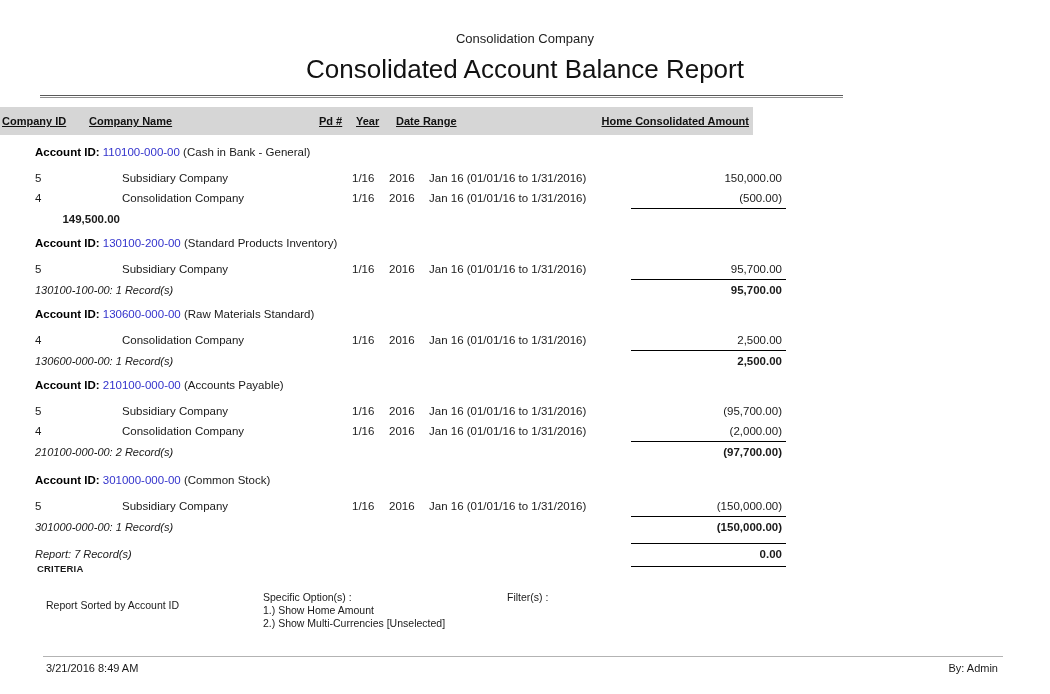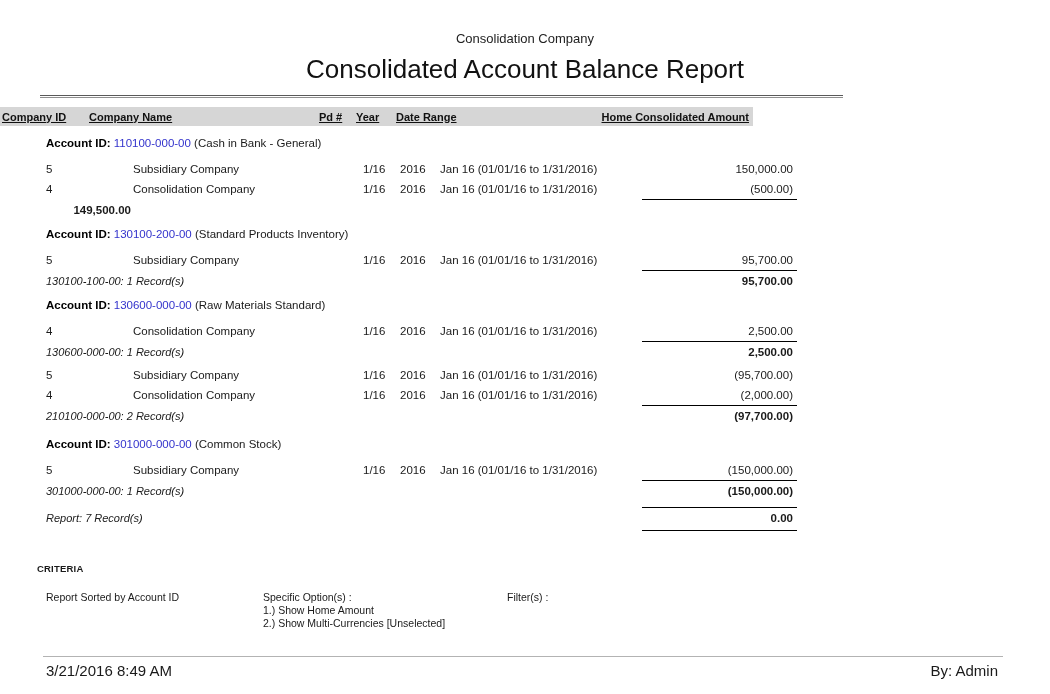--- a/index.html
+++ b/index.html
@@ -13,48 +13,48 @@
   .page{position:relative;width:1050px;height:694px;background:#fff;overflow:hidden;}
 
   
   .report-header{padding-top:30px;text-align:center;}
   .company-name{font-size:13px;line-height:17px;color:#222;}
   .report-title{font-size:26px;line-height:33px;margin-top:6px;font-weight:500;color:#111;}
   .double-rule{margin:9px 0 0 40px;width:803px;height:3px;
     border-top:1px solid #5a5a5a;border-bottom:1px solid #8f8f8f;}
 
   
-  .table{margin-left:44px;width:753px;font-size:11.5px;}
+  .table{margin-left:33px;width:753px;font-size:11.5px;}
   .grid{display:grid;grid-template-columns:87px 230px 37px 40px 200px 155px;align-items:center;}
-  .col-head-band{background:var(--header-band);height:19px;padding-left:2px;margin-top:9px;width:753px;}
+  .col-head-band{background:var(--header-band);height:28px;padding-left:2px;margin-top:9px;width:753px;}
   .col-head{font-weight:bold;font-size:11px;text-decoration:underline;color:#111;white-space:nowrap;}
   .amount-col{text-align:right;padding-right:2px;}
 
   .account-line{margin-top:11px;height:16px;padding-left:2px;font-size:11.5px;white-space:nowrap;}
   .account-line .lbl{font-weight:bold;color:#000;}
   .account-line .acct{color:var(--account-link);}
   .rows{margin-top:6px;padding-left:2px;}
   .row{height:20px;}
   .cell{white-space:nowrap;overflow:hidden;}
   .total-rule{margin-left:598px;width:155px;border-top:1px solid #000;height:0;}
   .total-row{height:17px;padding-left:2px;padding-top:2px;}
   .total-label{font-style:italic;font-size:11px;}
   .total-amount{font-weight:bold;}
   .report-total{margin-top:9px;}
 
   
   .criteria{position:absolute;top:563px;left:0;width:1050px;font-size:10.5px;}
   .criteria-heading{position:absolute;left:37px;top:0;font-size:9.5px;font-weight:bold;letter-spacing:.2px;}
-  .criteria-sorted{position:absolute;left:46px;top:28px;}
+  .criteria-sorted{position:absolute;left:46px;top:36px;}
   .criteria-specific{position:absolute;left:263px;top:28px;line-height:13px;}
   .criteria-filters{position:absolute;left:507px;top:28px;}
 
   
   .footer-rule{position:absolute;left:43px;top:656px;width:960px;border-top:1px solid #b3b3b3;height:0;}
-  .footer{position:absolute;left:0;top:662px;width:1050px;height:16px;font-size:15px;padding-left:39px;}
+  .footer{position:absolute;left:0;top:662px;width:1050px;height:16px;font-size:11px;padding-left:39px;}
   .footer-left{position:absolute;left:46px;}
   .footer-center{position:absolute;left:0;width:1050px;text-align:center;}
   .footer-right{position:absolute;right:52px;}
 </style>
 </head>
 <body>
 
 <div class="page">
 
   <div class="report-header">
@@ -144,20 +144,25 @@
         </div>
       </div>
       <div class="total-rule"></div>
       <div class="total-row grid">
         <span class="total-label cell" style="grid-column:1 / span 5;">130600-000-00: 1 Record(s)</span>
         <span class="total-amount cell amount-col">2,500.00</span>
       </div>
     </div>
 
     <div>
+      <div class="account-line">
+        <span class="lbl">Account ID:</span>
+        <span class="acct">210100-000-00</span>
+        <span>(Accounts Payable)</span>
+      </div>
       <div class="rows">
         <div class="row grid">
           <span class="cell">5</span>
           <span class="cell">Subsidiary Company</span>
           <span class="cell">1/16</span>
           <span class="cell">2016</span>
           <span class="cell">Jan 16 (01/01/16 to 1/31/2016)</span>
           <span class="cell amount-col">(95,700.00)</span>
         </div>
         <div class="row grid">

